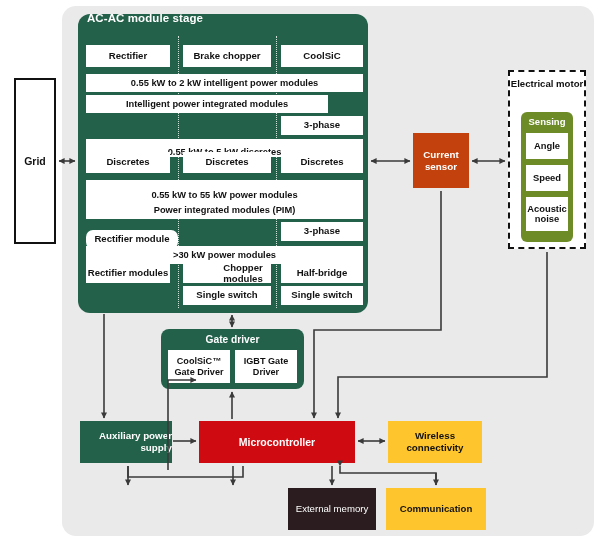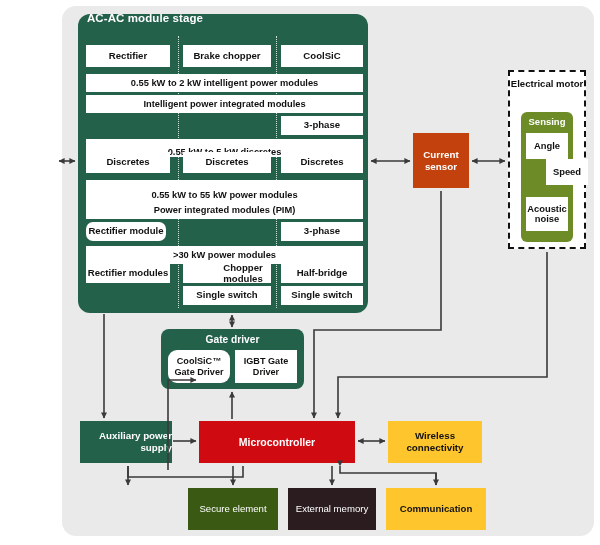--- a/index.html
+++ b/index.html
@@ -86,41 +86,44 @@
   svg.wires{position:absolute;left:0;top:0;width:600px;height:545px;
         pointer-events:none;}
 </style>
 </head>
 <body>
 
 <div id="root">
 
   <div class="panel"></div>
 
+  <div class="grid-box">
+    <span>Grid</span>
+  </div>
 
   <div class="acac"></div>
   <div class="acac-title">AC-AC module stage</div>
 
   <div class="vsep" style="left:178px;top:36px;height:272px;"></div>
   <div class="vsep" style="left:276px;top:36px;height:272px;"></div>
 
   <div class="cell" style="left:86px;top:45px;width:84px;height:22px;">
     <span>Rectifier</span>
   </div>
   <div class="cell" style="left:183px;top:45px;width:88px;height:22px;">
     <span>Brake chopper</span>
   </div>
   <div class="cell" style="left:281px;top:45px;width:82px;height:22px;">
     <span>CoolSiC</span>
   </div>
 
   <div class="band" style="left:86px;top:74px;width:277px;height:18px;">
     <span>0.55 kW to 2 kW intelligent power modules</span>
   </div>
-  <div class="band" style="left:86px;top:95px;width:277px;height:18px;">
+  <div class="band" style="left:86px;top:95px;width:242px;height:18px;">
     <span>Intelligent power integrated modules</span>
   </div>
   <div class="cell" style="left:281px;top:116px;width:82px;height:19px;">
     <span>3-phase</span>
   </div>
 
   <div class="band" style="left:86px;top:139px;width:277px;height:18px;align-items:flex-end;">
     <span>0.55 kW to 5 kW discretes</span>
   </div>
   <div class="cell" style="left:86px;top:152px;width:84px;height:21px;">
@@ -132,21 +135,21 @@
   <div class="cell" style="left:281px;top:152px;width:82px;height:21px;">
     <span>Discretes</span>
   </div>
 
   <div class="band" style="left:86px;top:180px;width:277px;height:30px;">
     <span>0.55 kW to 55 kW power modules</span>
   </div>
   <div class="band" style="left:86px;top:201px;width:277px;height:18px;">
     <span>Power integrated modules (PIM)</span>
   </div>
-  <div class="cell" style="left:86px;top:222px;width:80px;height:19px;border-radius:7px;">
+  <div class="cell" style="left:86px;top:230px;width:92px;height:19px;border-radius:7px;">
     <span>Rectifier module</span>
   </div>
   <div class="cell" style="left:281px;top:222px;width:82px;height:19px;">
     <span>3-phase</span>
   </div>
 
   <div class="band" style="left:86px;top:246px;width:277px;height:18px;">
     <span>&gt;30 kW power modules</span>
   </div>
   <div class="cell" style="left:86px;top:264px;width:84px;height:19px;">
@@ -169,49 +172,46 @@
     <span>Current sensor</span>
   </div>
 
   <div class="motor"></div>
   <div class="motor-title">Electrical motor</div>
   <div class="sensing"></div>
   <div class="sensing-title">Sensing</div>
   <div class="sens-cell" style="top:133px;height:26px;">
     <span>Angle</span>
   </div>
-  <div class="sens-cell" style="top:159px;height:26px;margin-left:20px;">
+  <div class="sens-cell" style="top:165px;height:26px;">
     <span>Speed</span>
   </div>
   <div class="sens-cell" style="top:197px;height:34px;">
     <span>Acoustic noise</span>
   </div>
 
   <div class="gatedrv"></div>
   <div class="gatedrv-title">Gate driver</div>
-  <div class="gd-cell" style="left:168px;width:62px;border-radius:9px;">
+  <div class="gd-cell" style="left:168px;width:62px;">
     <span>CoolSiC™ Gate Driver</span>
   </div>
   <div class="gd-cell" style="left:235px;width:62px;">
     <span>IGBT Gate Driver</span>
   </div>
 
   <div class="aux">
     <span>Auxiliary power supply</span>
   </div>
   <div class="mcu">
     <span>Microcontroller</span>
   </div>
   <div class="wireless">
     <span>Wireless connectivity</span>
   </div>
 
-  <div class="bottom darkolive" style="left:188px;width:90px;">
-    <span>Secure element</span>
-  </div>
   <div class="bottom darkbrown" style="left:288px;width:88px;">
     <span>External memory</span>
   </div>
   <div class="bottom amber" style="left:386px;width:100px;">
     <span>Communication</span>
   </div>
 
   <svg class="wires" viewBox="0 0 600 545">
     <defs>
       <marker id="ah" markerWidth="7" markerHeight="7" refX="5.6" refY="3" orient="auto" markerUnits="userSpaceOnUse">

